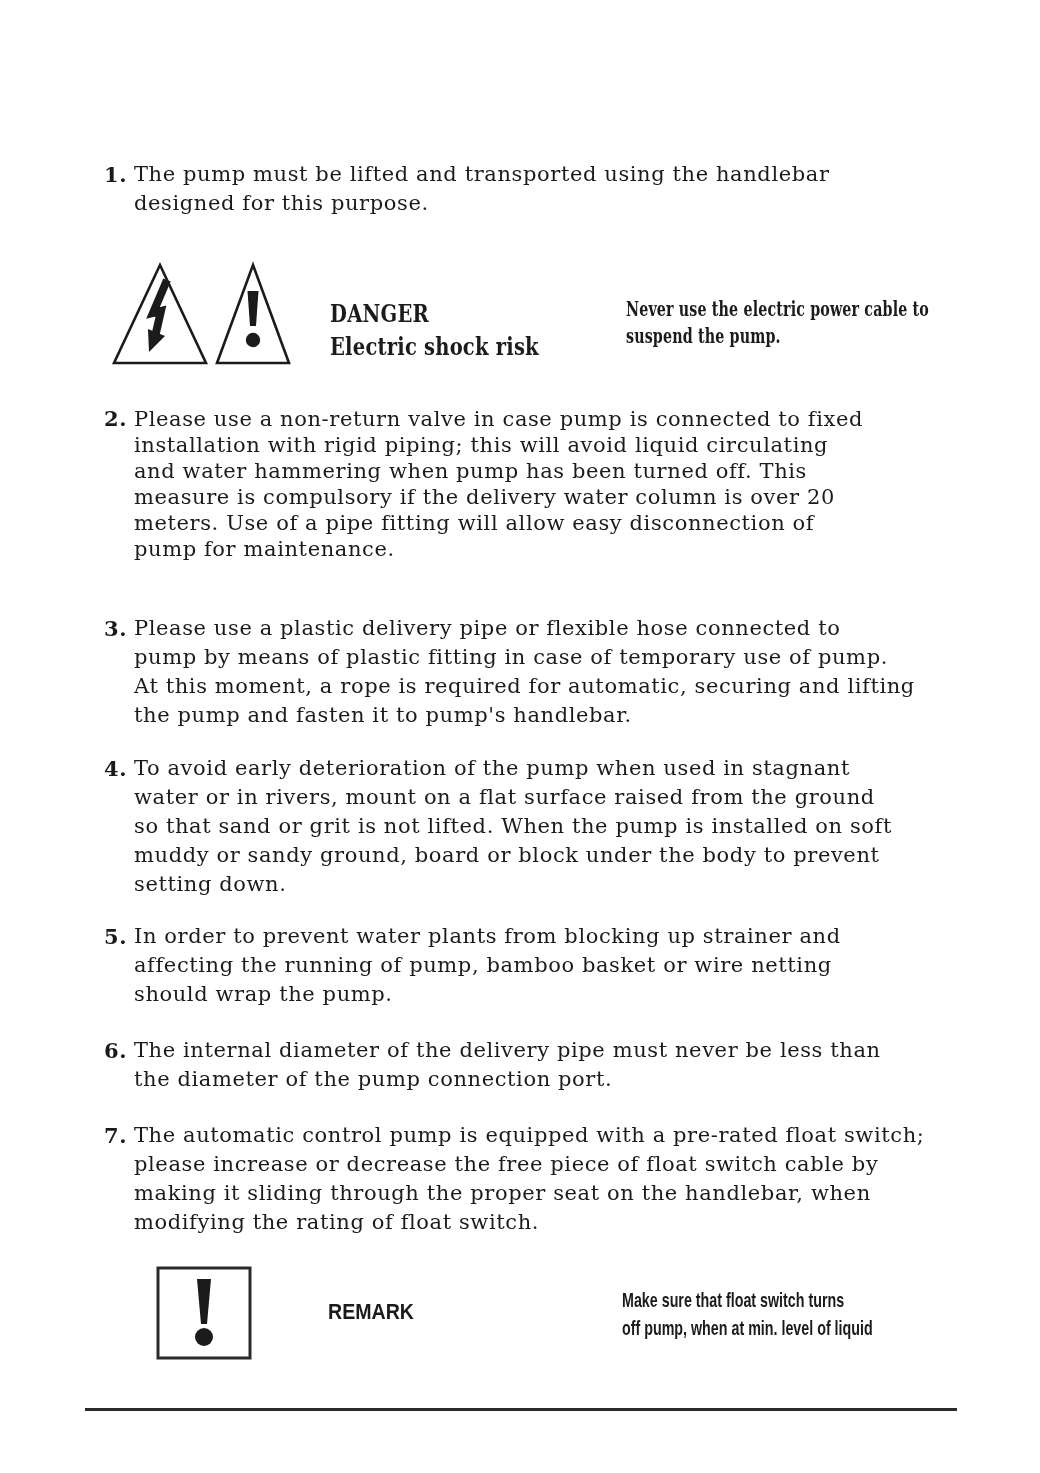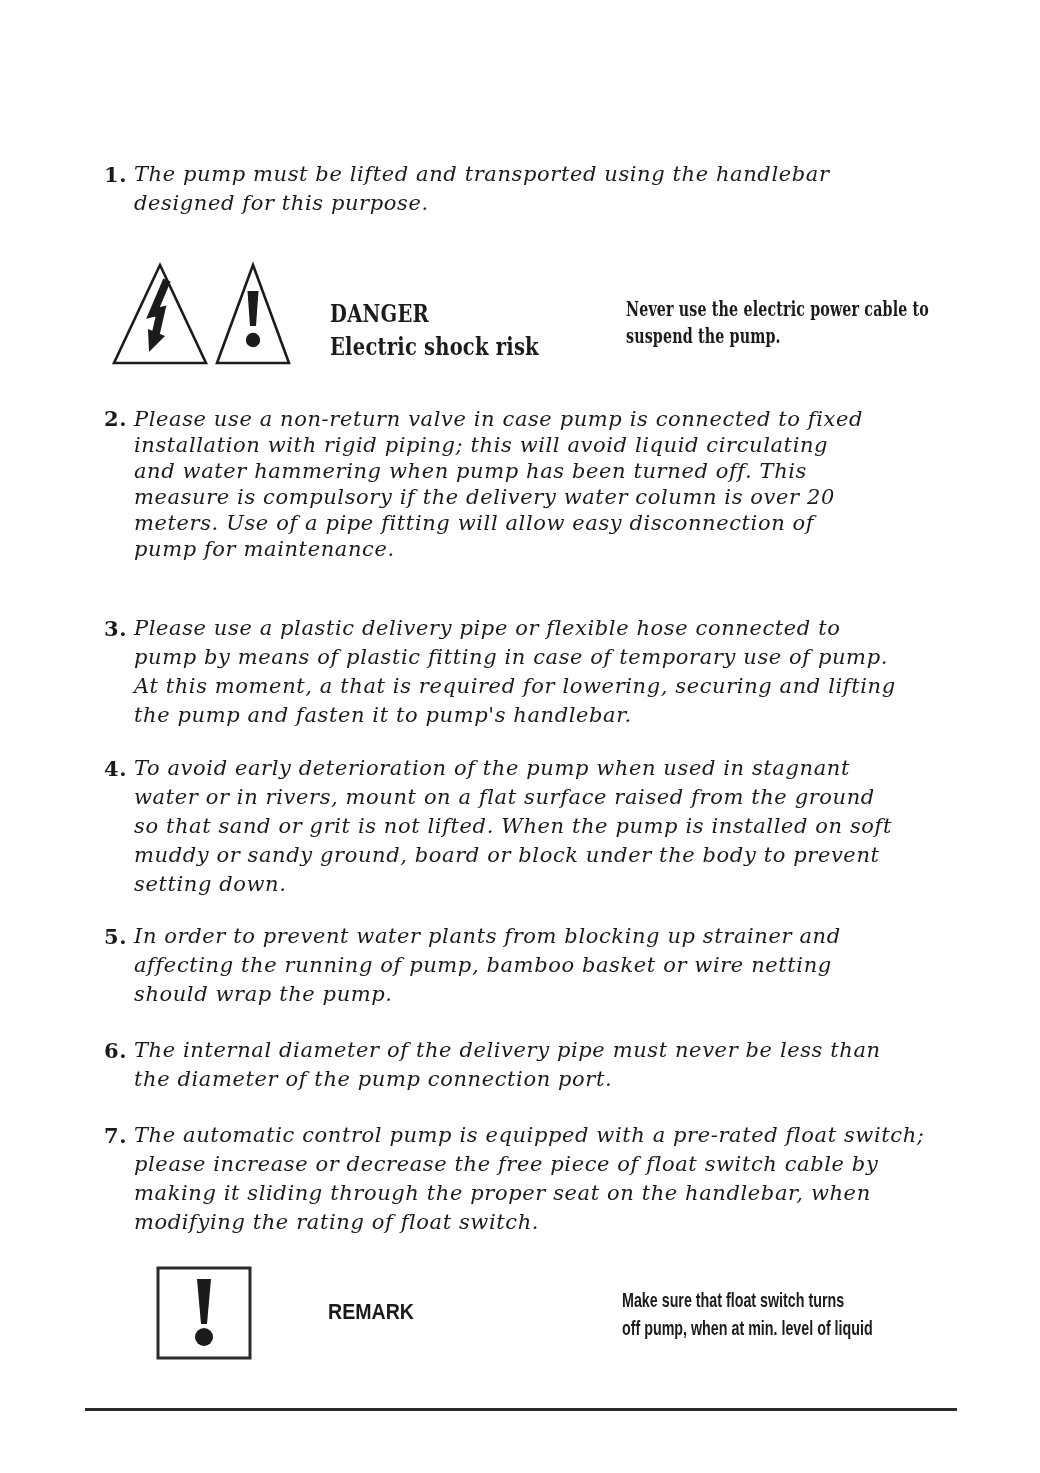--- a/index.html
+++ b/index.html
@@ -24,21 +24,20 @@
     letter-spacing: 0.6px;
   }
   .item .num {
     flex: 0 0 30px;
     width: 30px;
     font-weight: bold;
   }
   .item .txt {
     white-space: pre-line;
     width: 845px;
-    font-style: italic;
   }
   .item.tight { line-height: 26px; }
 
   
   .tri-icon { position: absolute; }
   .danger-heading {
     position: absolute;
     left: 330px;
     top: 297px;
     font-weight: bold;
@@ -137,21 +136,21 @@
 and water hammering when pump has been turned off. This
 measure is compulsory if the delivery water column is over 20
 meters. Use of a pipe fitting will allow easy disconnection of
 pump for maintenance.</span>
   </div>
 
   <div class="item" style="top:614px">
     <span class="num">3.</span>
     <span class="txt">Please use a plastic delivery pipe or flexible hose connected to
 pump by means of plastic fitting in case of temporary use of pump.
-At this moment, a that is required for lowering, securing and lifting
+At this moment, a rope is required for automatic, securing and lifting
 the pump and fasten it to pump's handlebar.</span>
   </div>
 
   <div class="item" style="top:754px">
     <span class="num">4.</span>
     <span class="txt">To avoid early deterioration of the pump when used in stagnant
 water or in rivers, mount on a flat surface raised from the ground
 so that sand or grit is not lifted. When the pump is installed on soft
 muddy or sandy ground, board or block under the body to prevent
 setting down.</span>

